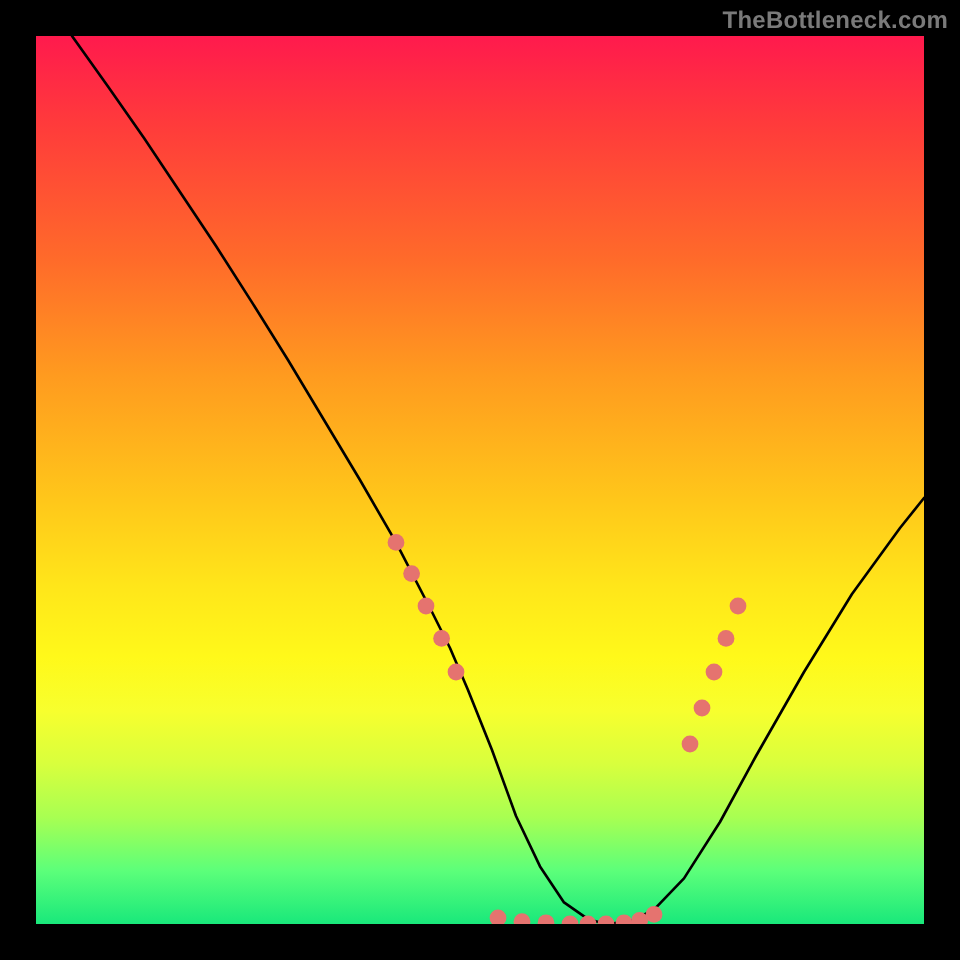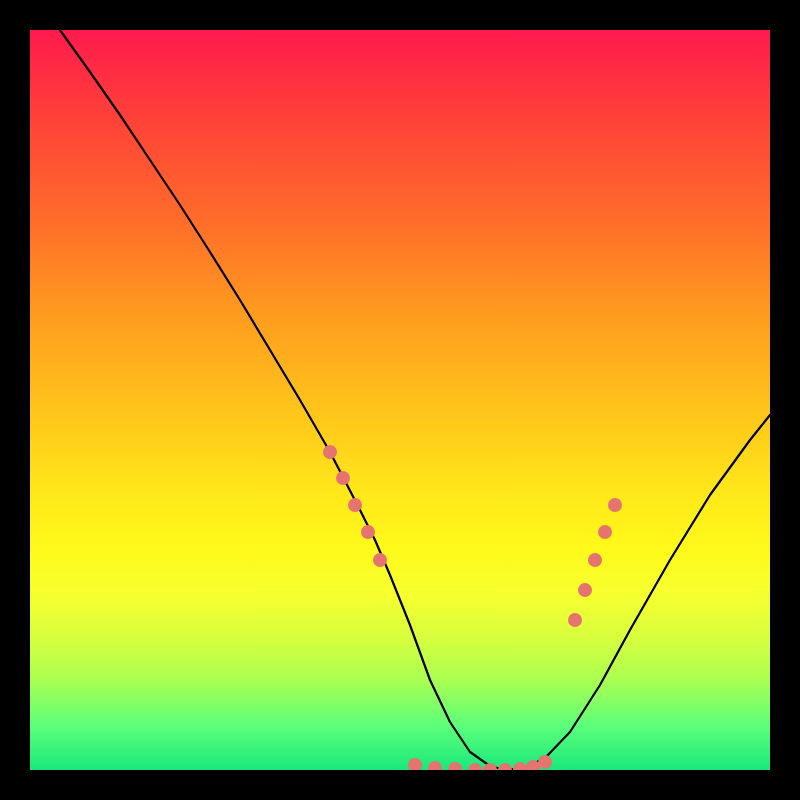--- a/index.html
+++ b/index.html
@@ -65,20 +65,21 @@
   }
   .dot {
     fill: #e5736f;
   }
 </style>
 </head>
 <body>
 
 <div class="frame">
 
+  <div class="watermark">TheBottleneck.com</div>
 
   <div class="plot">
     <svg class="curve" viewBox="0 0 740 740" preserveAspectRatio="none">
       <path class="line" d="M30 0 L60 42 L90 85 L120 130 L150 175 L180 222 L210 270 L240 320 L270 370 L300 422 L330 480 L345 510 L360 545 L380 595 L400 650 L420 692 L440 722 L460 736 L475 740 L495 738 L515 728 L540 702 L570 655 L600 600 L640 530 L680 465 L720 410 L740 385"></path>
       <g>
           <circle cx="300" cy="422" r="7" class="dot"></circle>
           <circle cx="313" cy="448" r="7" class="dot"></circle>
           <circle cx="325" cy="475" r="7" class="dot"></circle>
           <circle cx="338" cy="502" r="7" class="dot"></circle>
           <circle cx="350" cy="530" r="7" class="dot"></circle>

